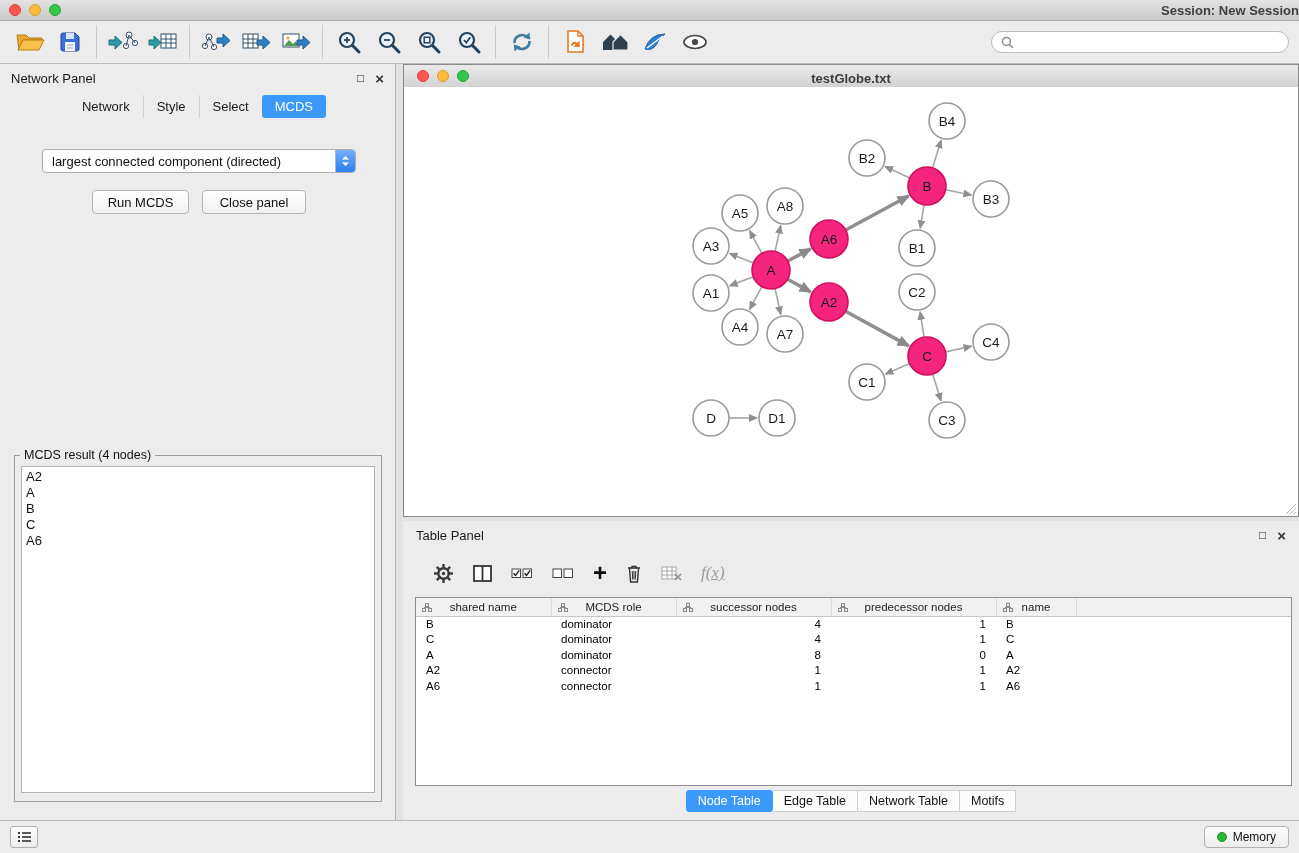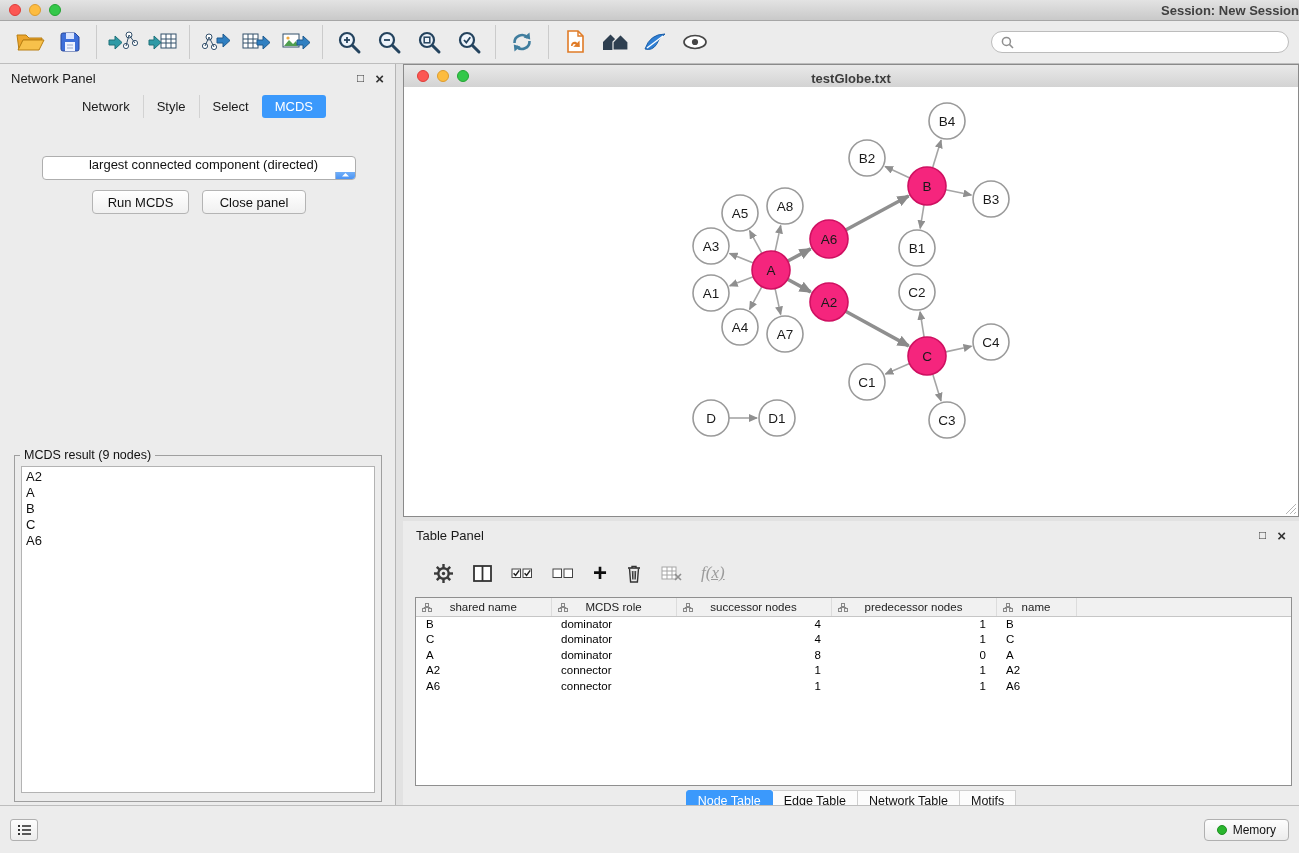--- a/index.html
+++ b/index.html
@@ -48,23 +48,23 @@
   .panel-ctl { font-size:12px; color:#333; line-height:1; cursor:default; }
   .panel-ctl.x { font-size:15px; font-weight:bold; }
 
   .cp-tabs { position:absolute; top:31px; left:0; right:0; display:flex; justify-content:center; }
   .cp-tab { padding:4px 13px; font-size:13px; color:#1a1a1a; border-left:1px solid #d2d2d2; cursor:default; }
   .cp-tab:first-child { border-left:none; }
   .cp-tab.selected { background:#3b99fc; color:#fff; border-radius:3px; border-left:none; }
 
   .opt-label { position:absolute; top:72px; left:0; right:0; text-align:center; font-size:13px; color:#111; }
   .dropdown {
-    position:absolute; left:42px; top:92px; width:314px; height:24px;
+    position:absolute; left:42px; top:85px; width:314px; height:24px;
     background:#fff; border:1px solid #aeaeae; border-radius:4px;
-    display:flex; align-items:center; overflow:hidden; cursor:default;flex-direction:column;
+    display:flex; align-items:center; overflow:hidden; cursor:default;
   }
   .dd-text { padding-left:9px; font-size:13px; color:#111; white-space:nowrap; }
   .dd-stepper {
     margin-left:auto; width:20px; height:100%;
     background:linear-gradient(#72b0f9,#2e7ef0); border-left:1px solid #9cb8dd;
     display:flex; align-items:center; justify-content:center;
   }
   .cp-btn {
     position:absolute; height:24px; top:126px;
     background:linear-gradient(#ffffff,#f0f0f0); border:1px solid #b4b4b4; border-radius:4px;
@@ -124,21 +124,21 @@
   .tp-tabs { position:absolute; bottom:8px; left:0; right:0; display:flex; justify-content:center; }
   .tp-tab {
     padding:3px 11px; font-size:12.5px; color:#111; background:#fcfcfc;
     border:1px solid #cfcfcf; border-left:none; cursor:default;text-align:center;
   }
   .tp-tab:first-child { border-left:1px solid #cfcfcf; }
   .tp-tab.selected { background:#3b99fc; border-color:#3b99fc; color:#fff; border-radius:3px; }
 
   
   .statusbar {
-    position:absolute; left:0; bottom:0; right:0; height:48px;
+    position:absolute; left:0; bottom:0; right:0; height:33px;
     background:#ececec; border-top:1px solid #bdbdbd;
     display:flex; align-items:center; padding:0 10px;
   }
   .sb-left-btn {
     width:28px; height:22px; border:1px solid #b0b0b0; border-radius:3px;
     background:linear-gradient(#fdfdfd,#ececec); display:flex; align-items:center; justify-content:center;
   }
   .memory-btn {
     margin-left:auto; height:22px; padding:0 12px;
     border:1px solid #b0b0b0; border-radius:4px; background:linear-gradient(#fdfdfd,#ececec);
@@ -335,21 +335,21 @@
           <path d="M4.5 1 L8 4.6 H1 Z" fill="#fff"></path>
           <path d="M4.5 11 L1 7.4 H8 Z" fill="#fff"></path>
         </svg>
       </span>
     </div>
 
     <button class="cp-btn" id="run-btn">Run MCDS</button>
     <button class="cp-btn" id="closepanel-btn">Close panel</button>
 
     <div class="groupbox">
-      <span class="groupbox-title">MCDS result (9 nodes)</span>
+      <span class="groupbox-title">MCDS result (4 nodes)</span>
       <div class="result-list">
           <div>A2</div>
           <div>A</div>
           <div>B</div>
           <div>C</div>
           <div>A6</div>
         </div>
     </div>
   </div>
 

